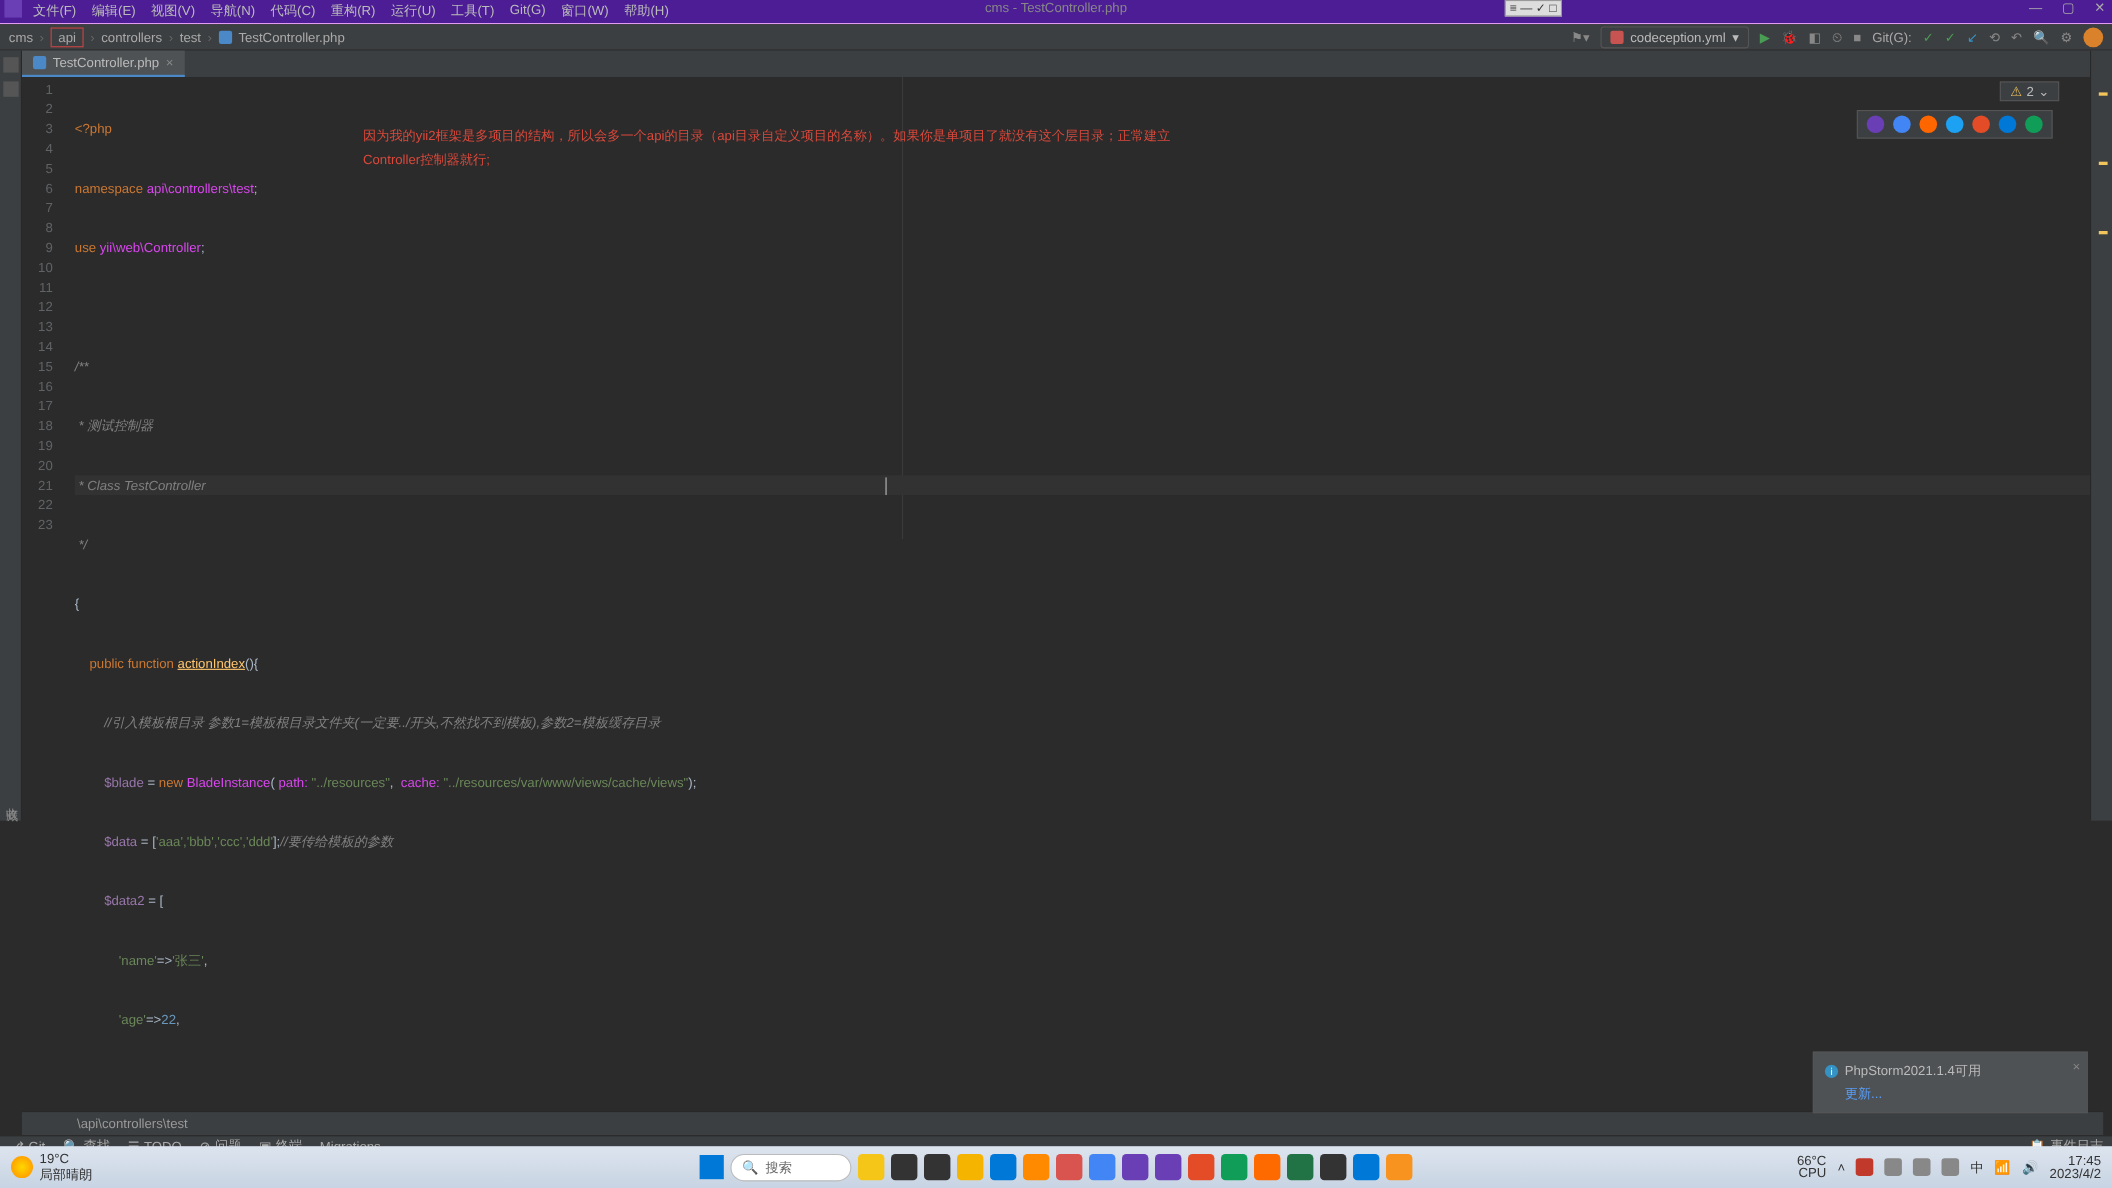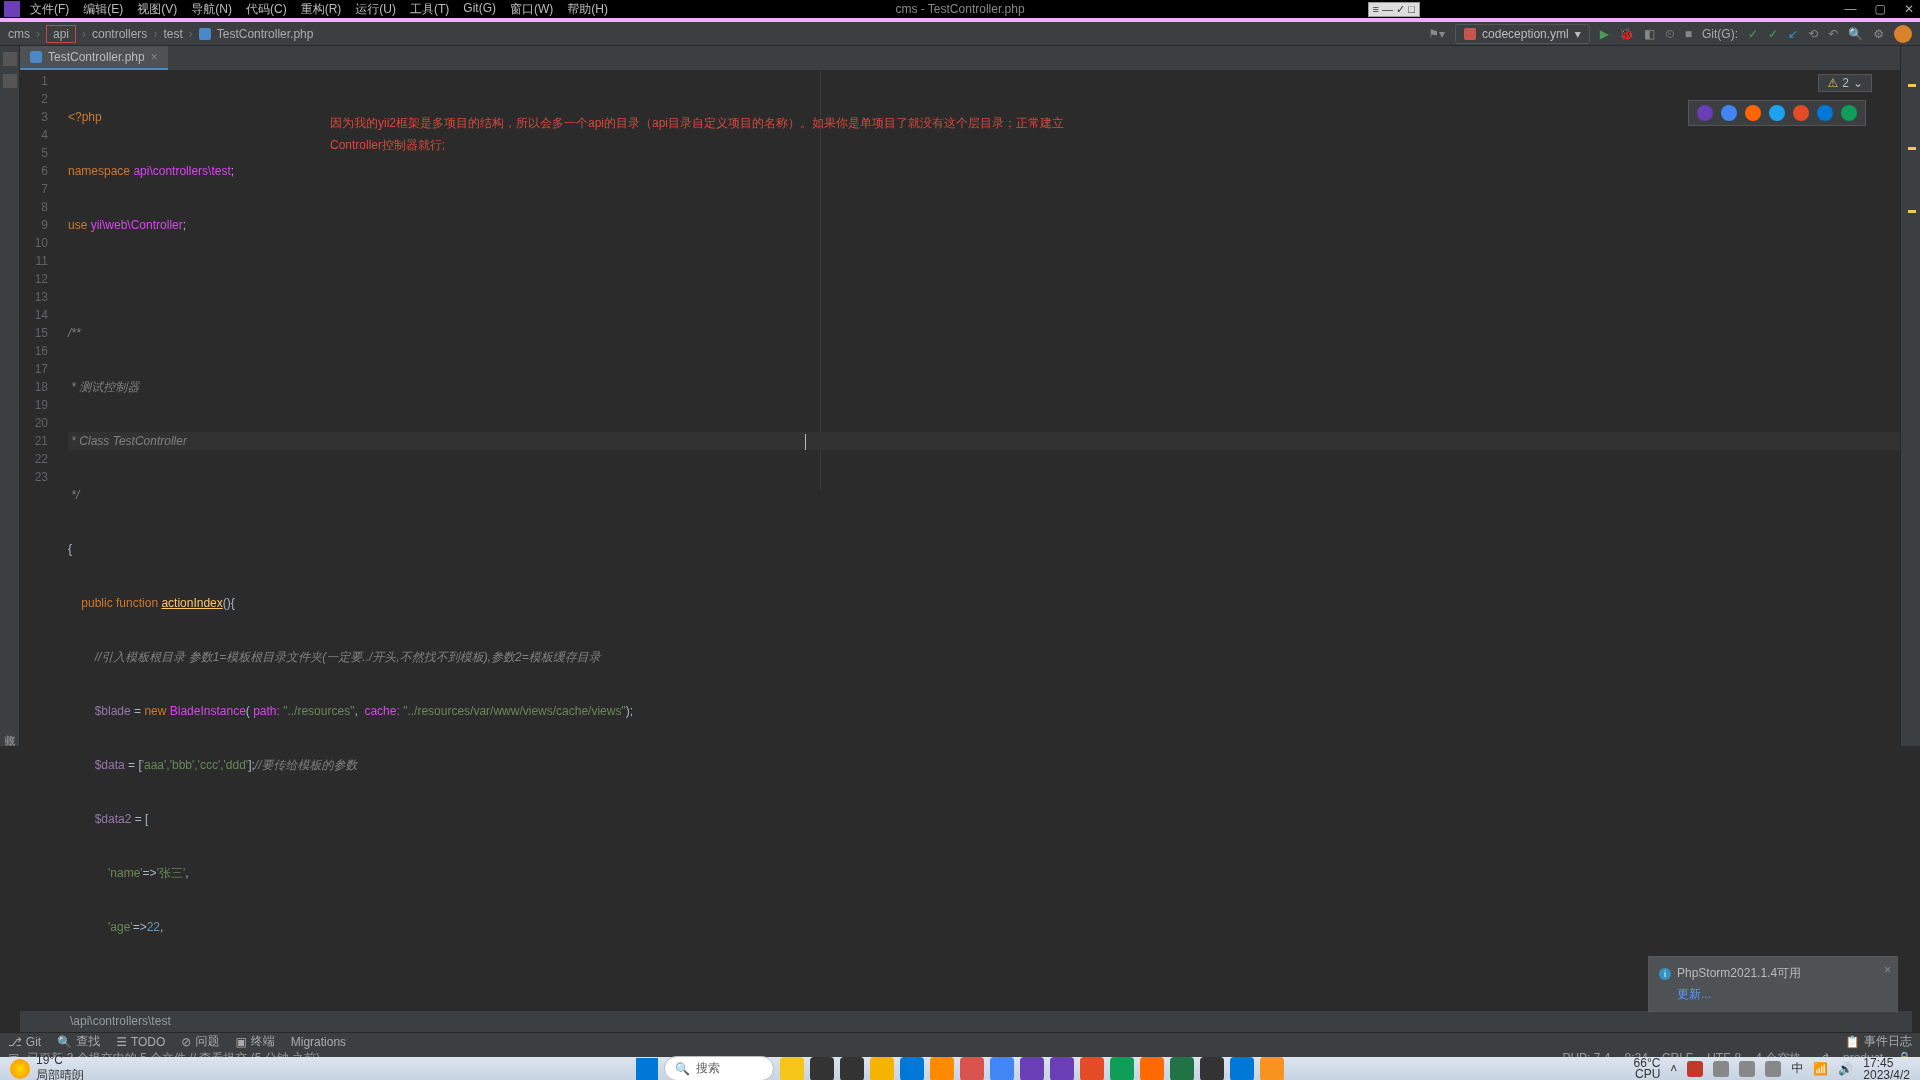--- a/index.html
+++ b/index.html
@@ -1,17 +1,17 @@
 <!DOCTYPE html>
 <html><head>
 <meta charset="utf-8">
 <style>
 *{margin:0;padding:0;box-sizing:border-box;font-family:"Microsoft YaHei",sans-serif;font-size:12px}
 body{background:#2b2b2b;color:#bbb;overflow:hidden;width:1920px;height:1080px;position:relative}
-.titlebar{height:22px;background:#000000;display:flex;align-items:center;padding:0 4px;border-bottom:4px solid #f0abfc}
+.titlebar{height:22px;background:#4c1d95;display:flex;align-items:flex-start;padding:0 4px;border-bottom:1px solid #f0abfc}
 .titlebar .logo{width:16px;height:16px;background:#6a3eb5;margin-right:4px}
 .titlebar .menu{display:flex;gap:2px}
 .titlebar .menu span{padding:2px 6px;cursor:default;font-size:12px}
 .titlebar .title{position:absolute;left:50%;transform:translateX(-50%);color:#888}
 .titlebar .winctrl{position:absolute;right:6px;display:flex;gap:18px;color:#aaa;align-items:center}
 .titlebar .floatctrl{position:absolute;right:500px;background:#ddd;border:1px solid #999;padding:0 4px;color:#333;display:flex;gap:6px;font-size:11px}
 .breadcrumb{height:24px;background:#3c3f41;display:flex;align-items:center;padding:0 8px;gap:6px;border-bottom:1px solid #282828}
 .breadcrumb .crumb{color:#aaa;font-size:12px}
 .breadcrumb .crumb.api{border:1px solid #cc4444;padding:1px 6px;color:#aaa}
 .breadcrumb .sep{color:#666}
@@ -63,30 +63,30 @@
 .bottombar .item{display:flex;align-items:center;gap:4px;color:#aaa}
 .bottombar .right{position:absolute;right:8px;display:flex;gap:10px}
 .statusbar{position:absolute;left:0;right:0;bottom:14px;height:16px;background:#3c3f41;display:flex;align-items:center;padding:0 8px;font-size:11px;color:#999}
 .statusbar .right{position:absolute;right:8px;display:flex;gap:14px;align-items:center}
 .statusbar .lock{color:#aaa}
 .notif{position:absolute;right:22px;bottom:68px;width:250px;background:#4e5254;border:1px solid #555;padding:8px 10px;font-size:12px}
 .notif .title{color:#bbb;display:flex;align-items:center;gap:6px}
 .notif .info{width:12px;height:12px;background:#3592c4;border-radius:50%;color:#fff;text-align:center;line-height:12px;font-size:9px}
 .notif .link{color:#589df6;margin-top:4px;margin-left:18px}
 .notif .close{position:absolute;right:6px;top:6px;color:#888}
-.taskbar{position:absolute;left:0;right:0;bottom:0;height:23px;background:linear-gradient(#dce4ee,#c8d4e3);display:flex;align-items:center;padding:0 10px}
+.taskbar{position:absolute;left:0;right:0;bottom:0;height:38px;background:linear-gradient(#dce4ee,#c8d4e3);display:flex;align-items:center;padding:0 10px}
 .taskbar .weather{display:flex;align-items:center;gap:6px;font-size:11px;color:#333}
 .taskbar .weather .sun{width:20px;height:20px;background:radial-gradient(#ffd700,#ff8c00);border-radius:50%}
 .taskbar .center{position:absolute;left:50%;transform:translateX(-50%);display:flex;align-items:center;gap:6px}
 .taskbar .center .win{width:22px;height:22px;background:#0078d7}
 .taskbar .center .search{background:#fff;border:1px solid #bbb;border-radius:14px;padding:3px 10px;display:flex;align-items:center;gap:6px;color:#666;width:110px}
 .taskbar .center .app{width:24px;height:24px;border-radius:4px}
 .taskbar .tray{position:absolute;right:10px;display:flex;align-items:center;gap:10px;font-size:11px;color:#333}
 .taskbar .tray .trayicon{width:16px;height:16px;background:#888;border-radius:3px}
-.taskbar .tray .time{line-height:12px}
+.taskbar .tray .time{text-align:right;line-height:12px}
 </style>
 </head>
 <body>
 
 <div class="titlebar">
   <div class="logo"></div>
   <div class="menu">
     <span>文件(F)</span>
     <span>编辑(E)</span>
     <span>视图(V)</span>

